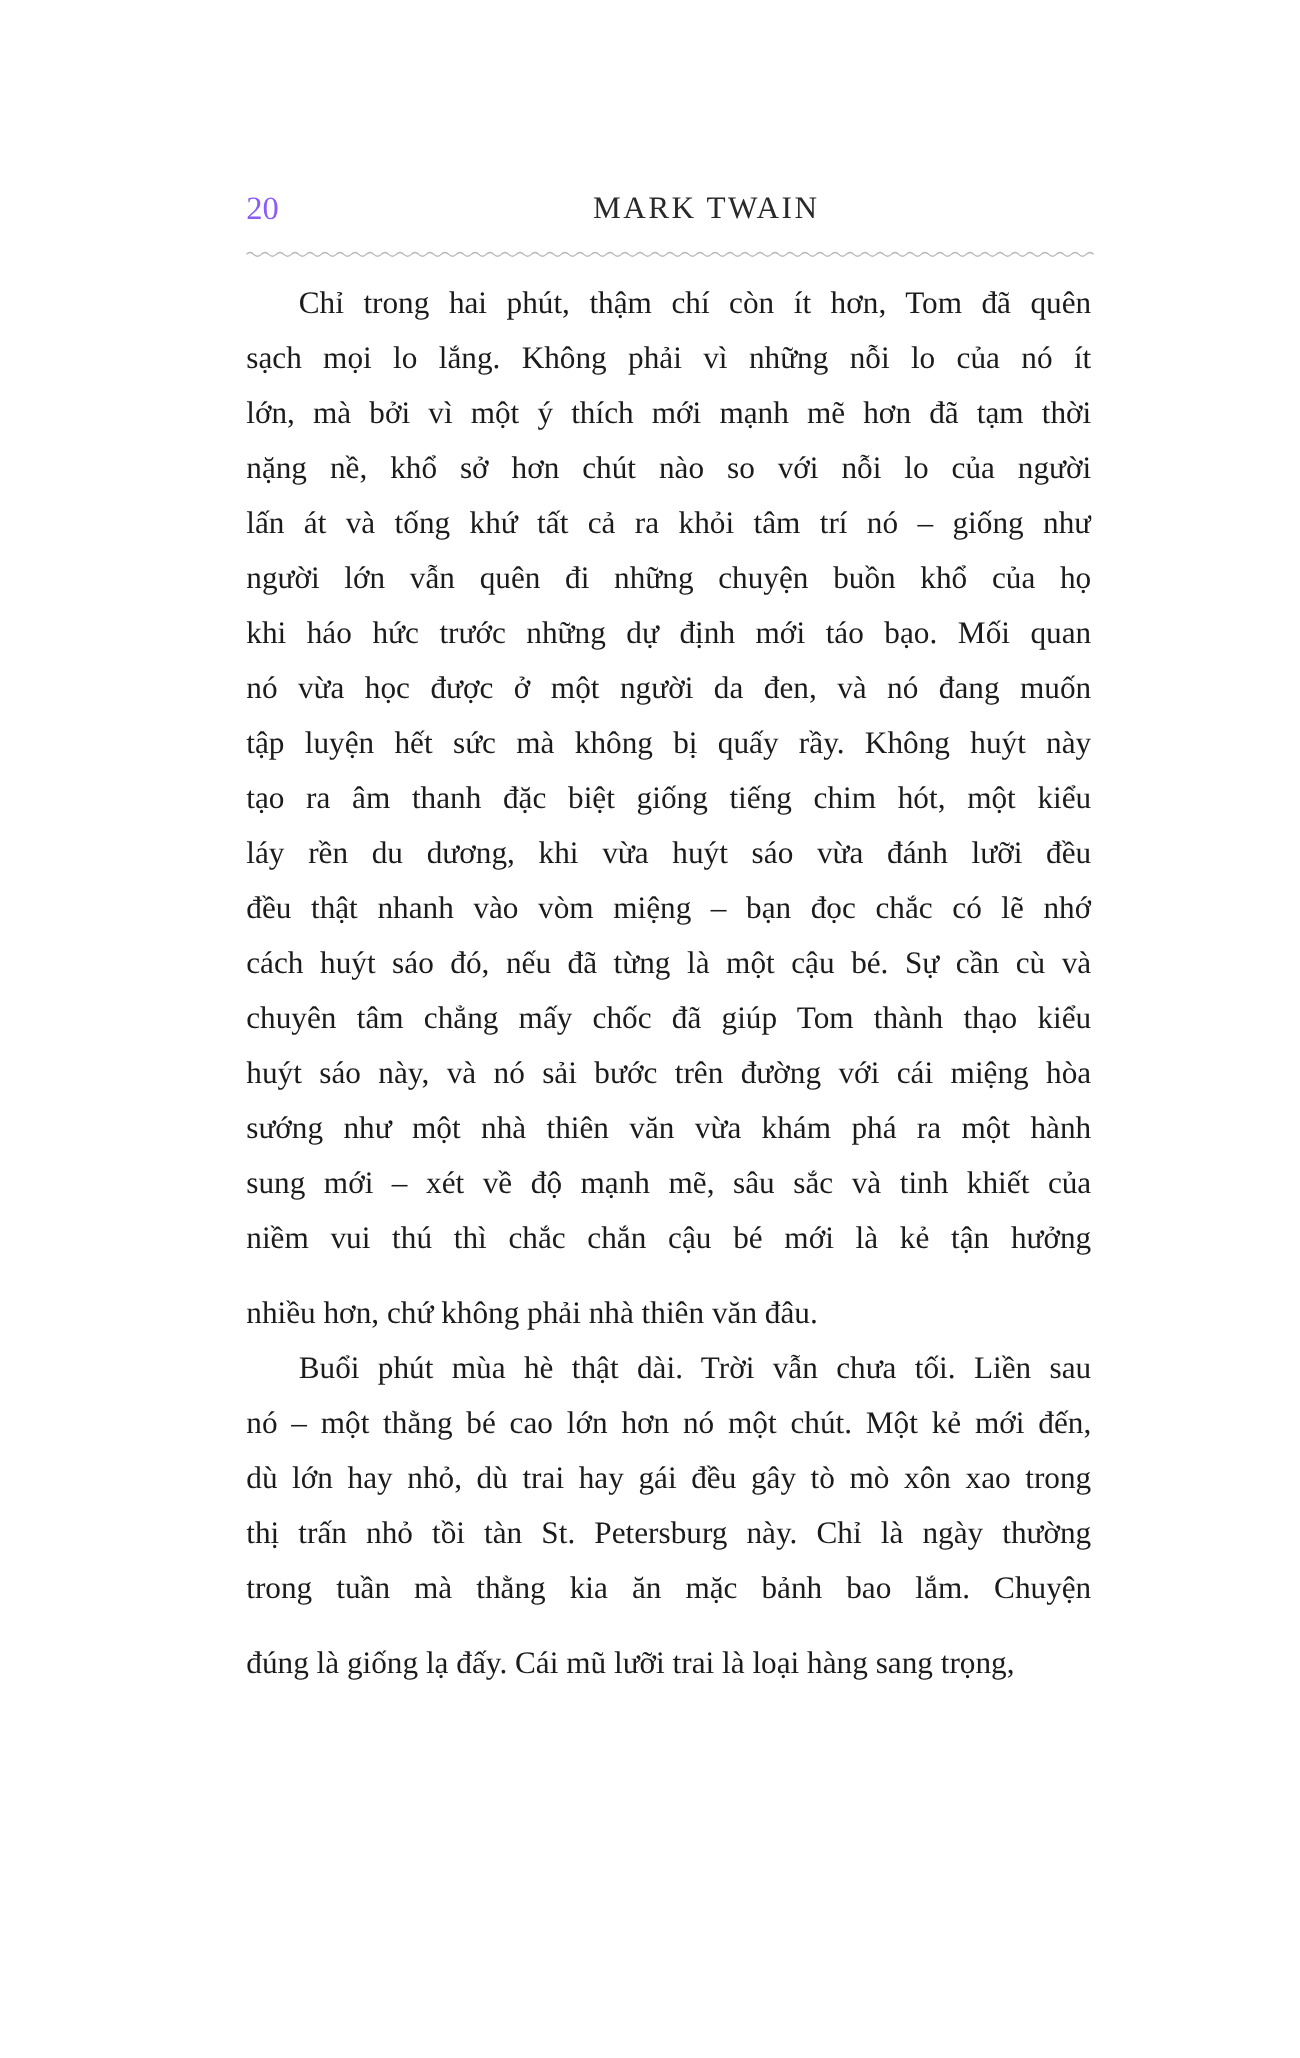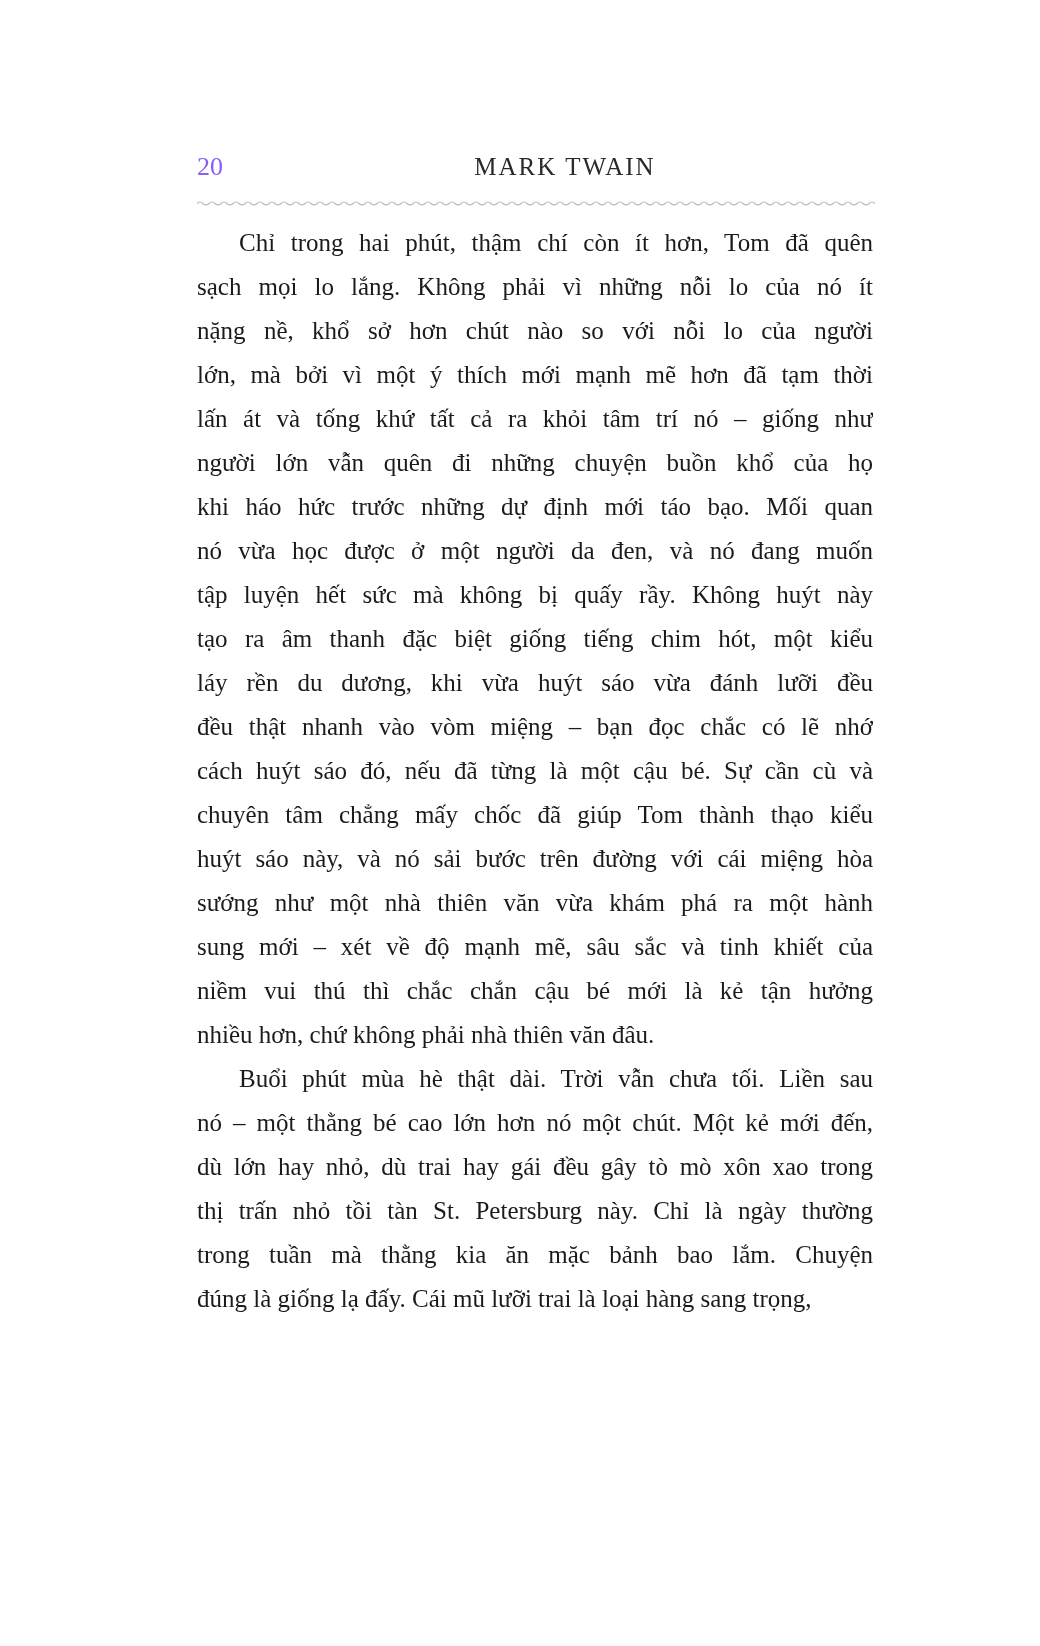--- a/index.html
+++ b/index.html
@@ -64,41 +64,42 @@
     text-align-last: justify;
     text-justify: inter-word;
     overflow: hidden;
     white-space: normal;
   }
   .line.indent {
     padding-left: 42px;
   }
   .line.para-end {
     text-align-last: left;
+    margin-top: 16px;
   }
 </style>
 </head>
 <body>
 
 <div class="page">
 
   <div class="header-row">
     <span class="page-number">20</span>
     <span class="running-title">MARK TWAIN</span>
   </div>
 
   <svg class="divider" viewBox="0 0 680 9" xmlns="http://www.w3.org/2000/svg" preserveAspectRatio="none">
     <path fill="none" stroke-width="1.1" d="M0 4.5 q3 -3 6 0 t6 0 t6 0 t6 0 t6 0 t6 0 t6 0 t6 0 t6 0 t6 0 t6 0 t6 0 t6 0 t6 0 t6 0 t6 0 t6 0 t6 0 t6 0 t6 0 t6 0 t6 0 t6 0 t6 0 t6 0 t6 0 t6 0 t6 0 t6 0 t6 0 t6 0 t6 0 t6 0 t6 0 t6 0 t6 0 t6 0 t6 0 t6 0 t6 0 t6 0 t6 0 t6 0 t6 0 t6 0 t6 0 t6 0 t6 0 t6 0 t6 0 t6 0 t6 0 t6 0 t6 0 t6 0 t6 0 t6 0 t6 0 t6 0 t6 0 t6 0 t6 0 t6 0 t6 0 t6 0 t6 0 t6 0 t6 0 t6 0 t6 0 t6 0 t6 0 t6 0 t6 0 t6 0 t6 0 t6 0 t6 0 t6 0 t6 0 t6 0 t6 0 t6 0 t6 0 t6 0 t6 0 t6 0 t6 0 t6 0 t6 0 t6 0 t6 0 t6 0 t6 0 t6 0 t6 0 t6 0 t6 0 t6 0 t6 0 t6 0 t6 0 t6 0 t6 0 t6 0 t6 0 t6 0 t6 0 t6 0 t6 0 t6 0 t6 0 t6 0" stroke="#b8b8b8"></path>
   </svg>
 
   <div class="text-block">
       <div class="line indent">Chỉ trong hai phút, thậm chí còn ít hơn, Tom đã quên</div>
       <div class="line">sạch mọi lo lắng. Không phải vì những nỗi lo của nó ít</div>
+      <div class="line">lớn, mà bởi vì một ý thích mới mạnh mẽ hơn đã tạm thời</div>
       <div class="line">nặng nề, khổ sở hơn chút nào so với nỗi lo của người</div>
-      <div class="line">lớn, mà bởi vì một ý thích mới mạnh mẽ hơn đã tạm thời</div>
       <div class="line">lấn át và tống khứ tất cả ra khỏi tâm trí nó – giống như</div>
       <div class="line">người lớn vẫn quên đi những chuyện buồn khổ của họ</div>
       <div class="line">khi háo hức trước những dự định mới táo bạo. Mối quan</div>
       <div class="line">nó vừa học được ở một người da đen, và nó đang muốn</div>
       <div class="line">tập luyện hết sức mà không bị quấy rầy. Không huýt này</div>
       <div class="line">tạo ra âm thanh đặc biệt giống tiếng chim hót, một kiểu</div>
       <div class="line">láy rền du dương, khi vừa huýt sáo vừa đánh lưỡi đều</div>
       <div class="line">đều thật nhanh vào vòm miệng – bạn đọc chắc có lẽ nhớ</div>
       <div class="line">cách huýt sáo đó, nếu đã từng là một cậu bé. Sự cần cù và</div>
       <div class="line">chuyên tâm chẳng mấy chốc đã giúp Tom thành thạo kiểu</div>

